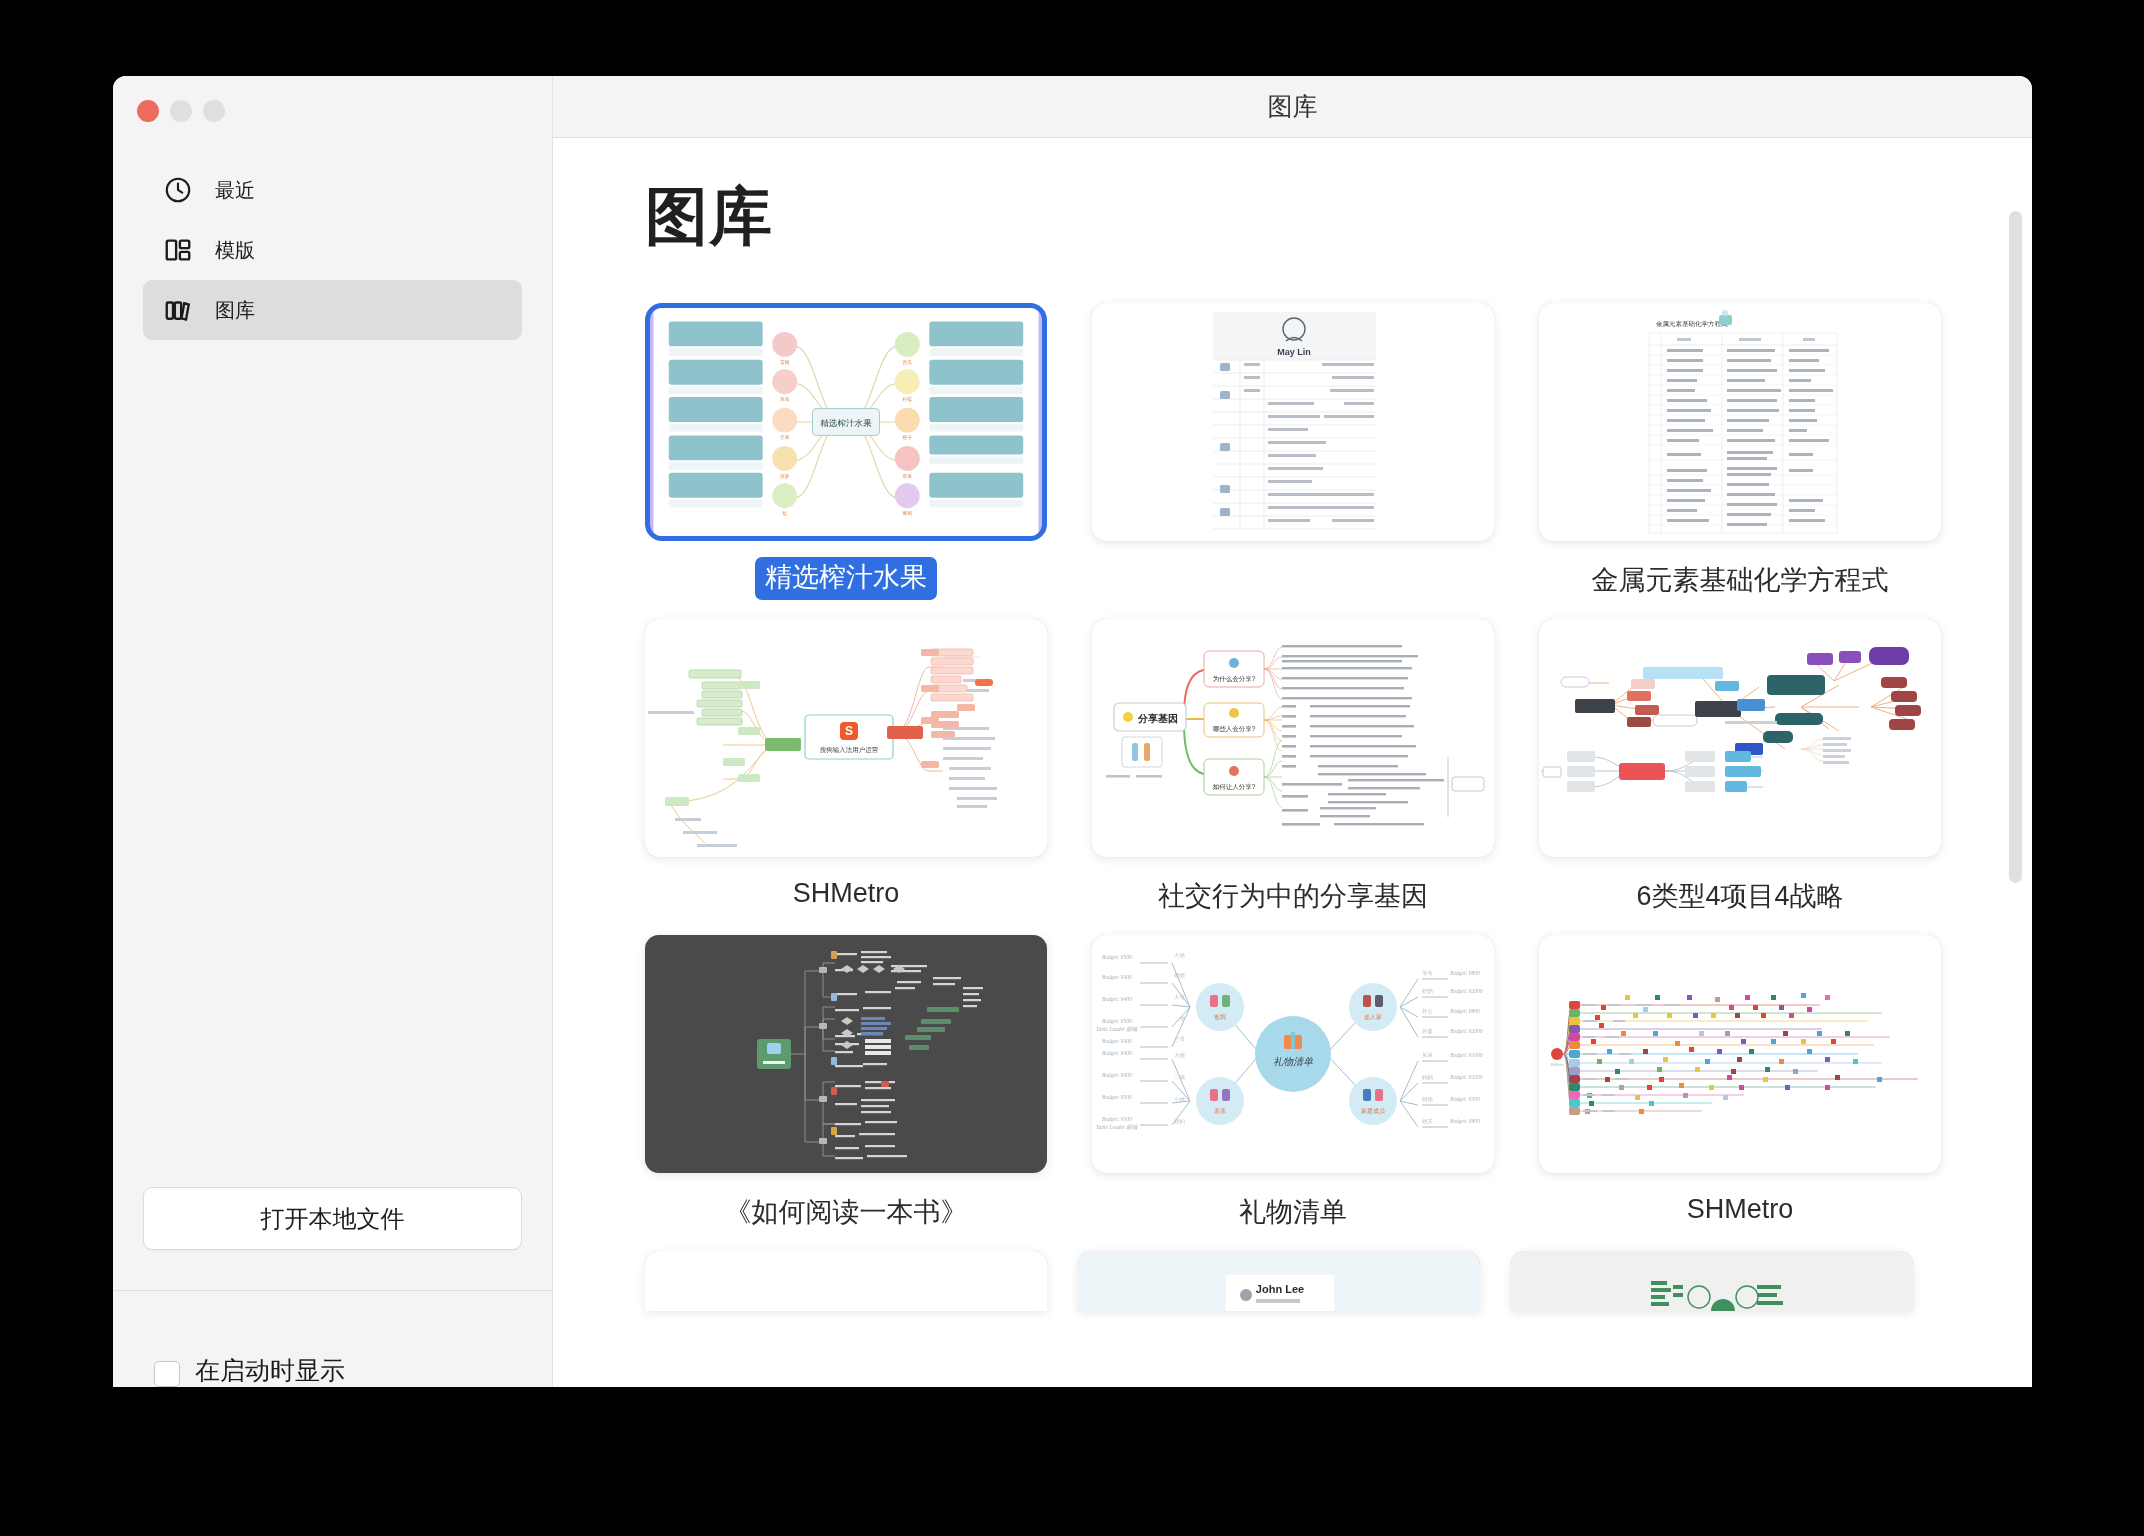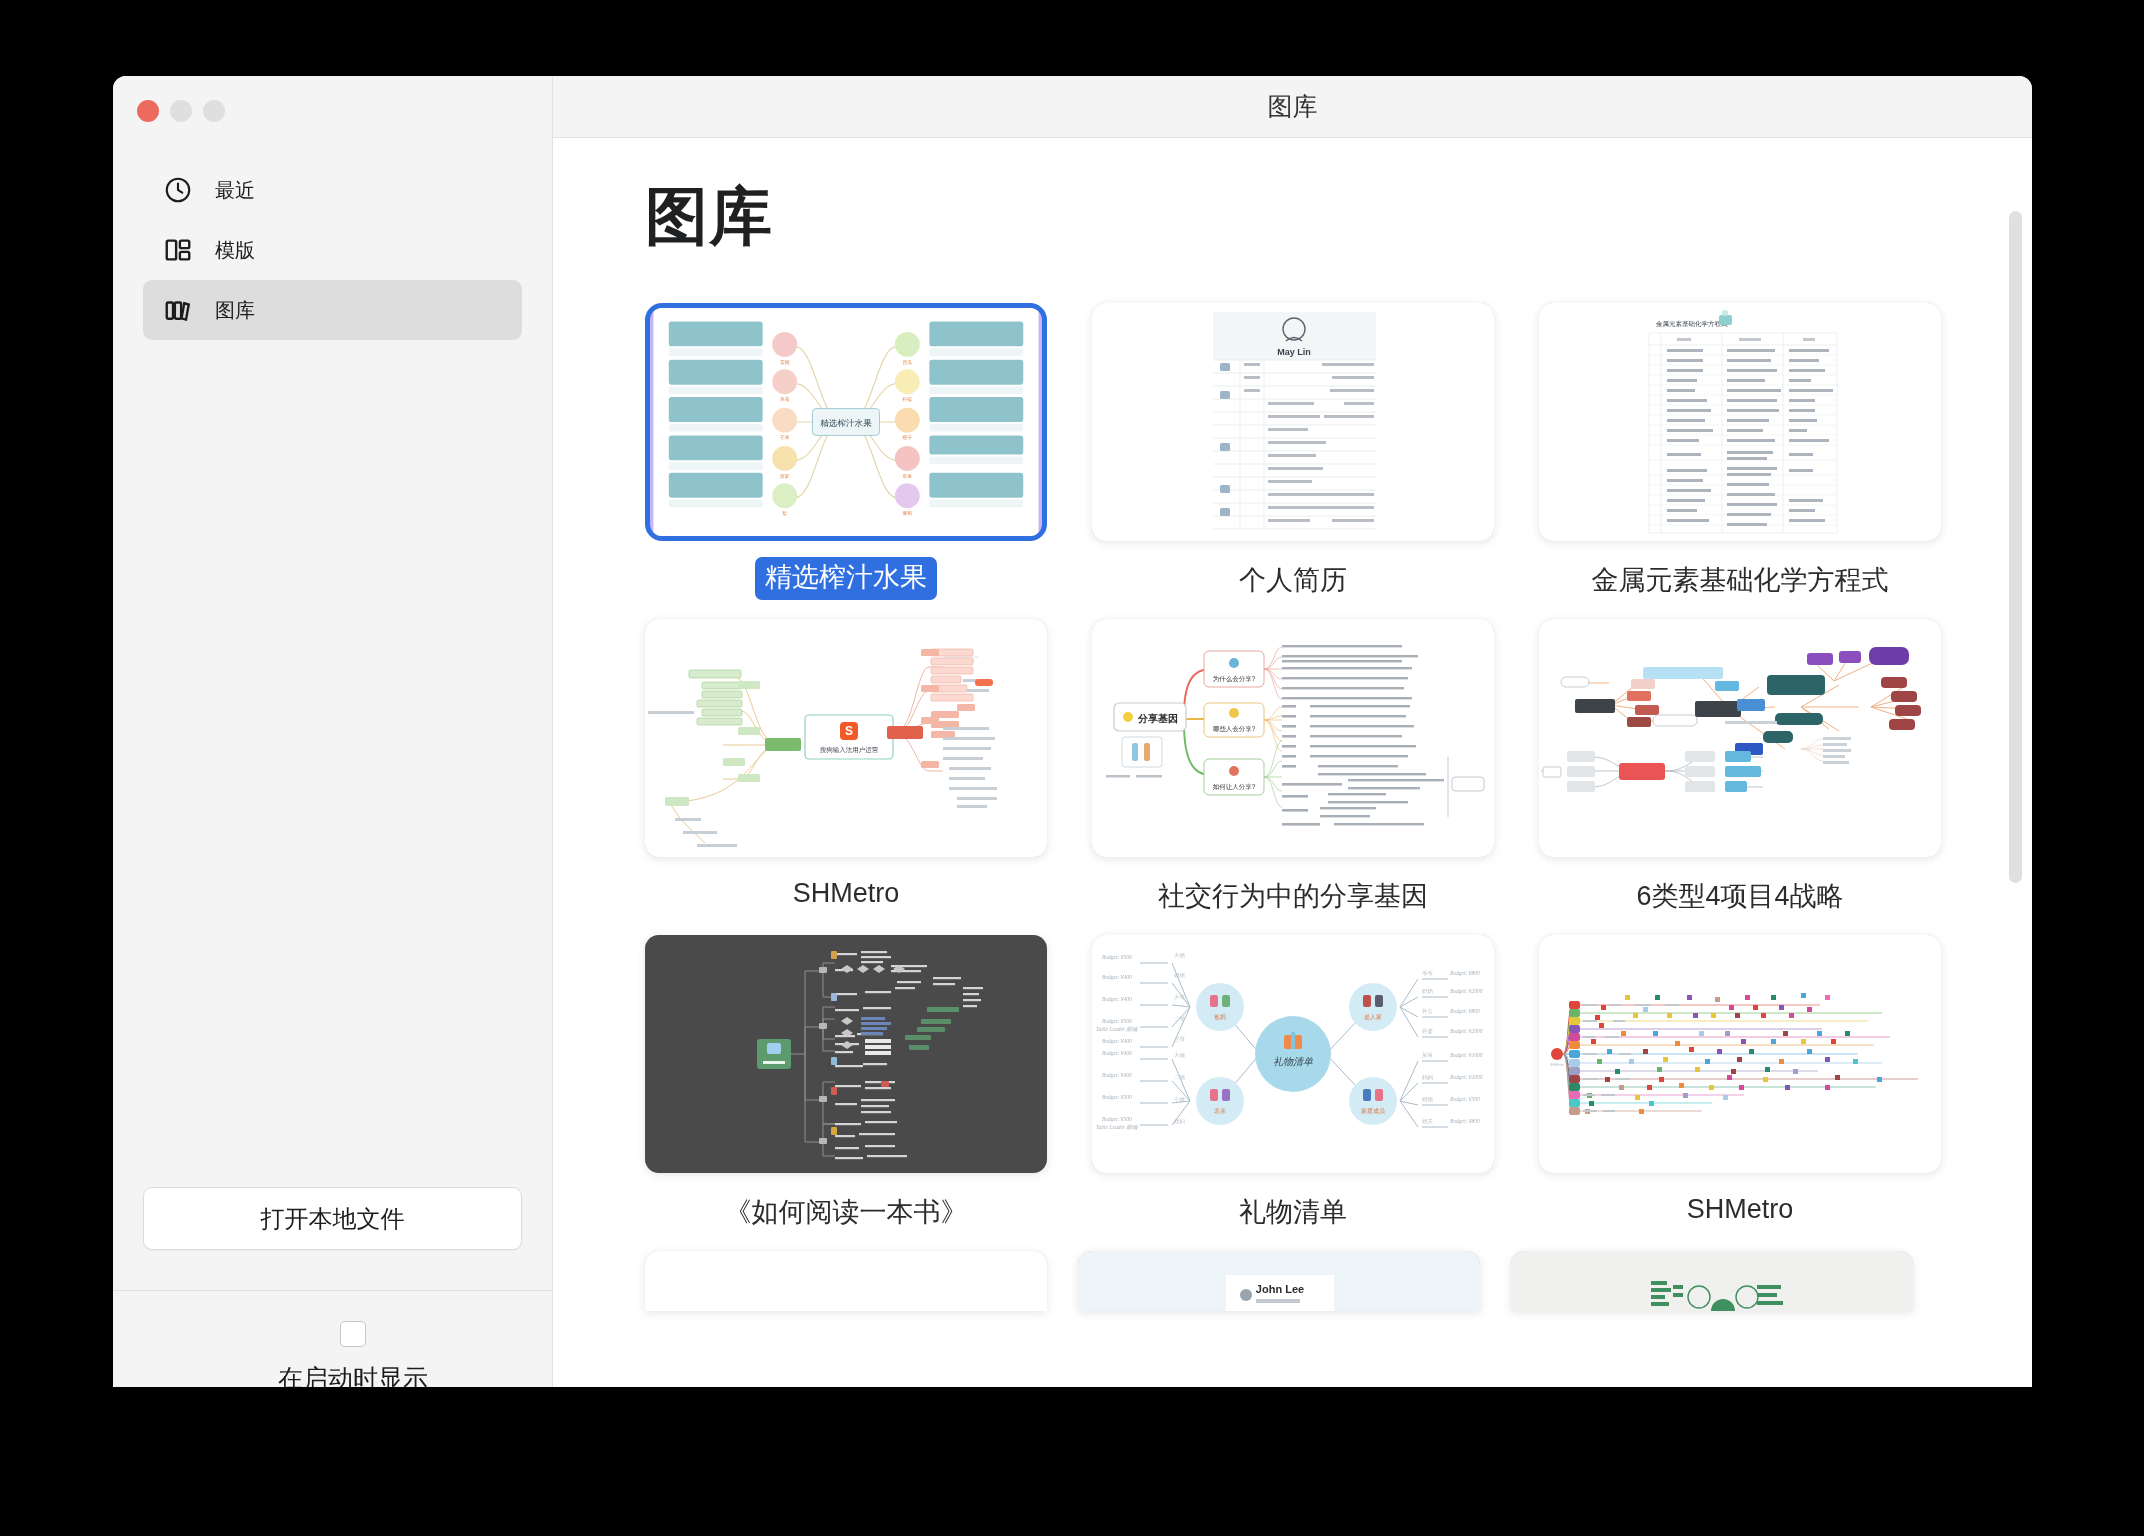--- a/index.html
+++ b/index.html
@@ -67,25 +67,24 @@
     color: #1c1c1e;
     font-family: inherit;
     display: flex; align-items: center; justify-content: center;
     box-shadow: 0 1px 1px rgba(0,0,0,.04);
   }
   .sidebar-divider {
     margin: 40px 0 0 0;
     height: 1px; background: #e0e0e0;
   }
   .startup-row {
-    display: flex; align-items: center;
+    display: flex; align-items: flex-end;
     gap: 15px;
     padding: 30px 0 0 41px;
     height: 96px;
-    flex-direction: column;
   }
   .checkbox {
     width: 26px; height: 26px;
     background: #ffffff;
     border: 1px solid #c6c6c6;
     border-radius: 5px;
     flex: 0 0 26px;
   }
   .startup-label { font-size: 25px; color: #1c1c1e; }
 
@@ -364,21 +363,20 @@
               </g>
               <g fill="#9fb4c9">
                 <rect x="128" y="60" width="10" height="8" rx="1.5"></rect>
                   <rect x="128" y="88" width="10" height="8" rx="1.5"></rect>
                 <rect x="128" y="140" width="10" height="8" rx="1.5"></rect>
                   <rect x="128" y="182" width="10" height="8" rx="1.5"></rect>
                 <rect x="128" y="205" width="10" height="8" rx="1.5"></rect>
               </g>
             </svg>
           </div>
-          <div class="card-label">个人简历</div>
         </div>
 
         <div class="cell">
           <div class="card-thumb">
             <svg class="thumb-svg" viewBox="0 0 402 238">
               <rect width="402" height="238" fill="#fff"></rect>
               <text x="117" y="23" font-size="6.5" fill="#3b424c" font-family="sans-serif">金属元素基础化学方程式</text>
               <g fill="#8fd0cf">
                   <rect x="180" y="12" width="13" height="10" rx="2"></rect>
                 </g>

